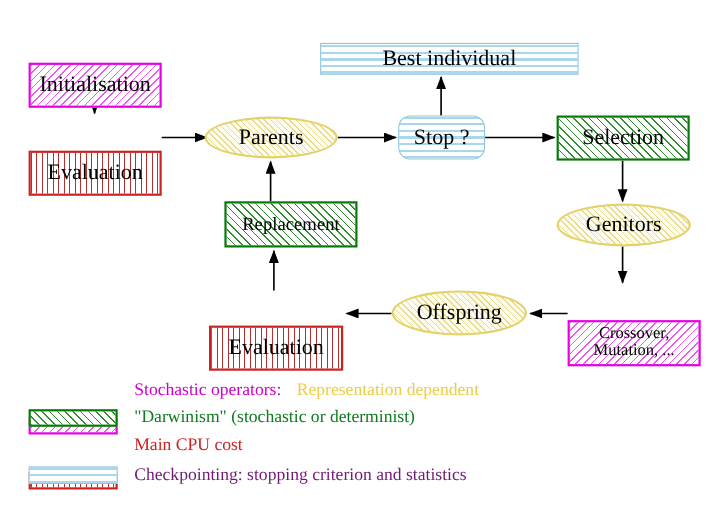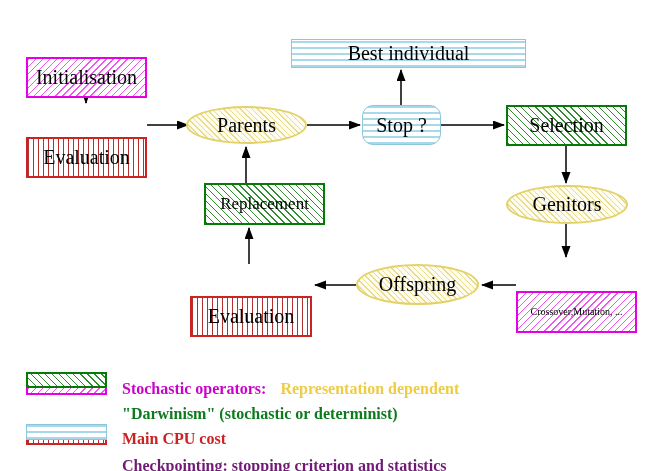--- a/index.html
+++ b/index.html
@@ -34,27 +34,26 @@
   .yellow-ellipse{
     border:2px solid #e3d26a;border-radius:50%;
     background:repeating-linear-gradient(45deg,#e9da8c 0 1px,rgba(255,255,255,0) 1px 4px),#fffdf0;
   }
   .rounded{border-radius:11px;}
   .dashed-ellipse{
     position:absolute;border:4px dashed #f08080;border-radius:50%;
     display:flex;align-items:center;justify-content:center;
     color:#f08080;font-size:22px;background:transparent;
   }
-  .two-line{font-size:10px;flex-direction:row;}
+  .two-line{font-size:15px;flex-direction:column;}
   
   .legend-swatch{position:absolute;width:81px;height:16px;box-sizing:border-box;}
   .legend-text{
-    position:absolute;left:122px;font-size:16px;font-weight:bold;white-space:nowrap;
+    position:absolute;left:122px;font-size:16px;font-weight:normal;white-space:nowrap;
     line-height:16px;
-    margin-top:34px;
   }
   .c-magenta{color:#cc00cc;}
   .c-gold{color:#eecc44;margin-left:14px;}
   .c-green{color:#0e7a1e;}
   .c-red{color:#cc2222;}
   .c-cyan{color:#701a75;}
 </style>
 </head>
 <body>
 

